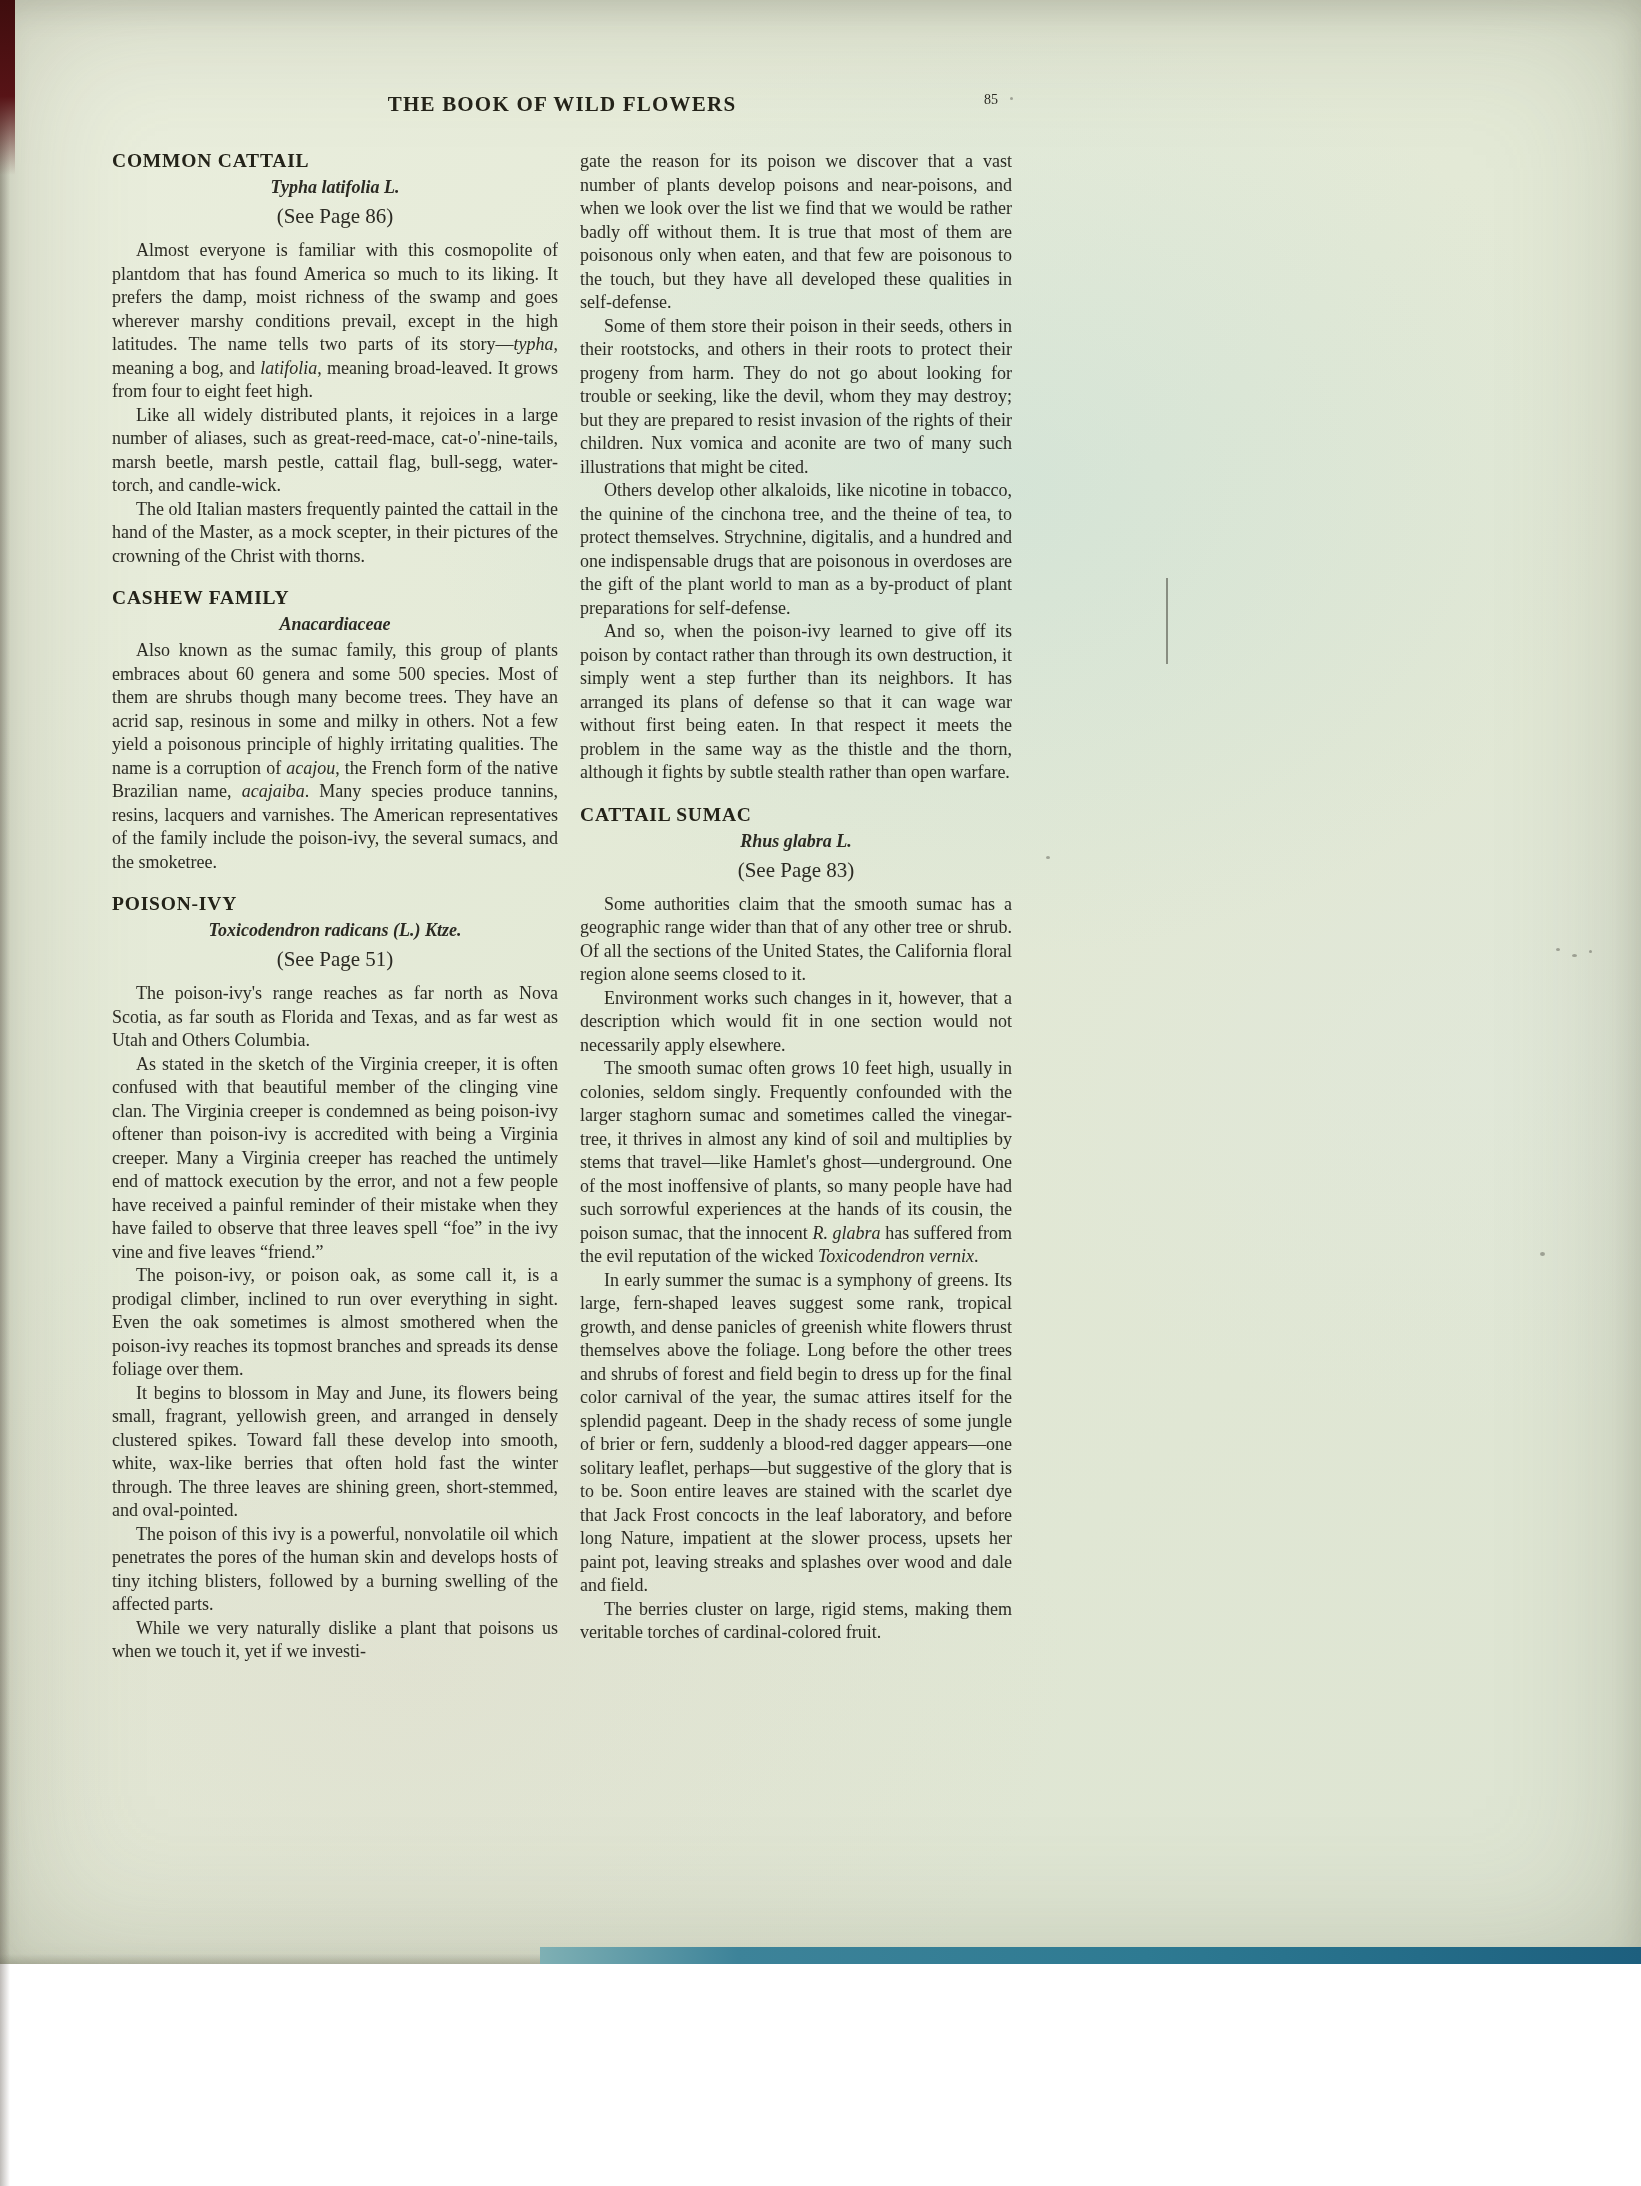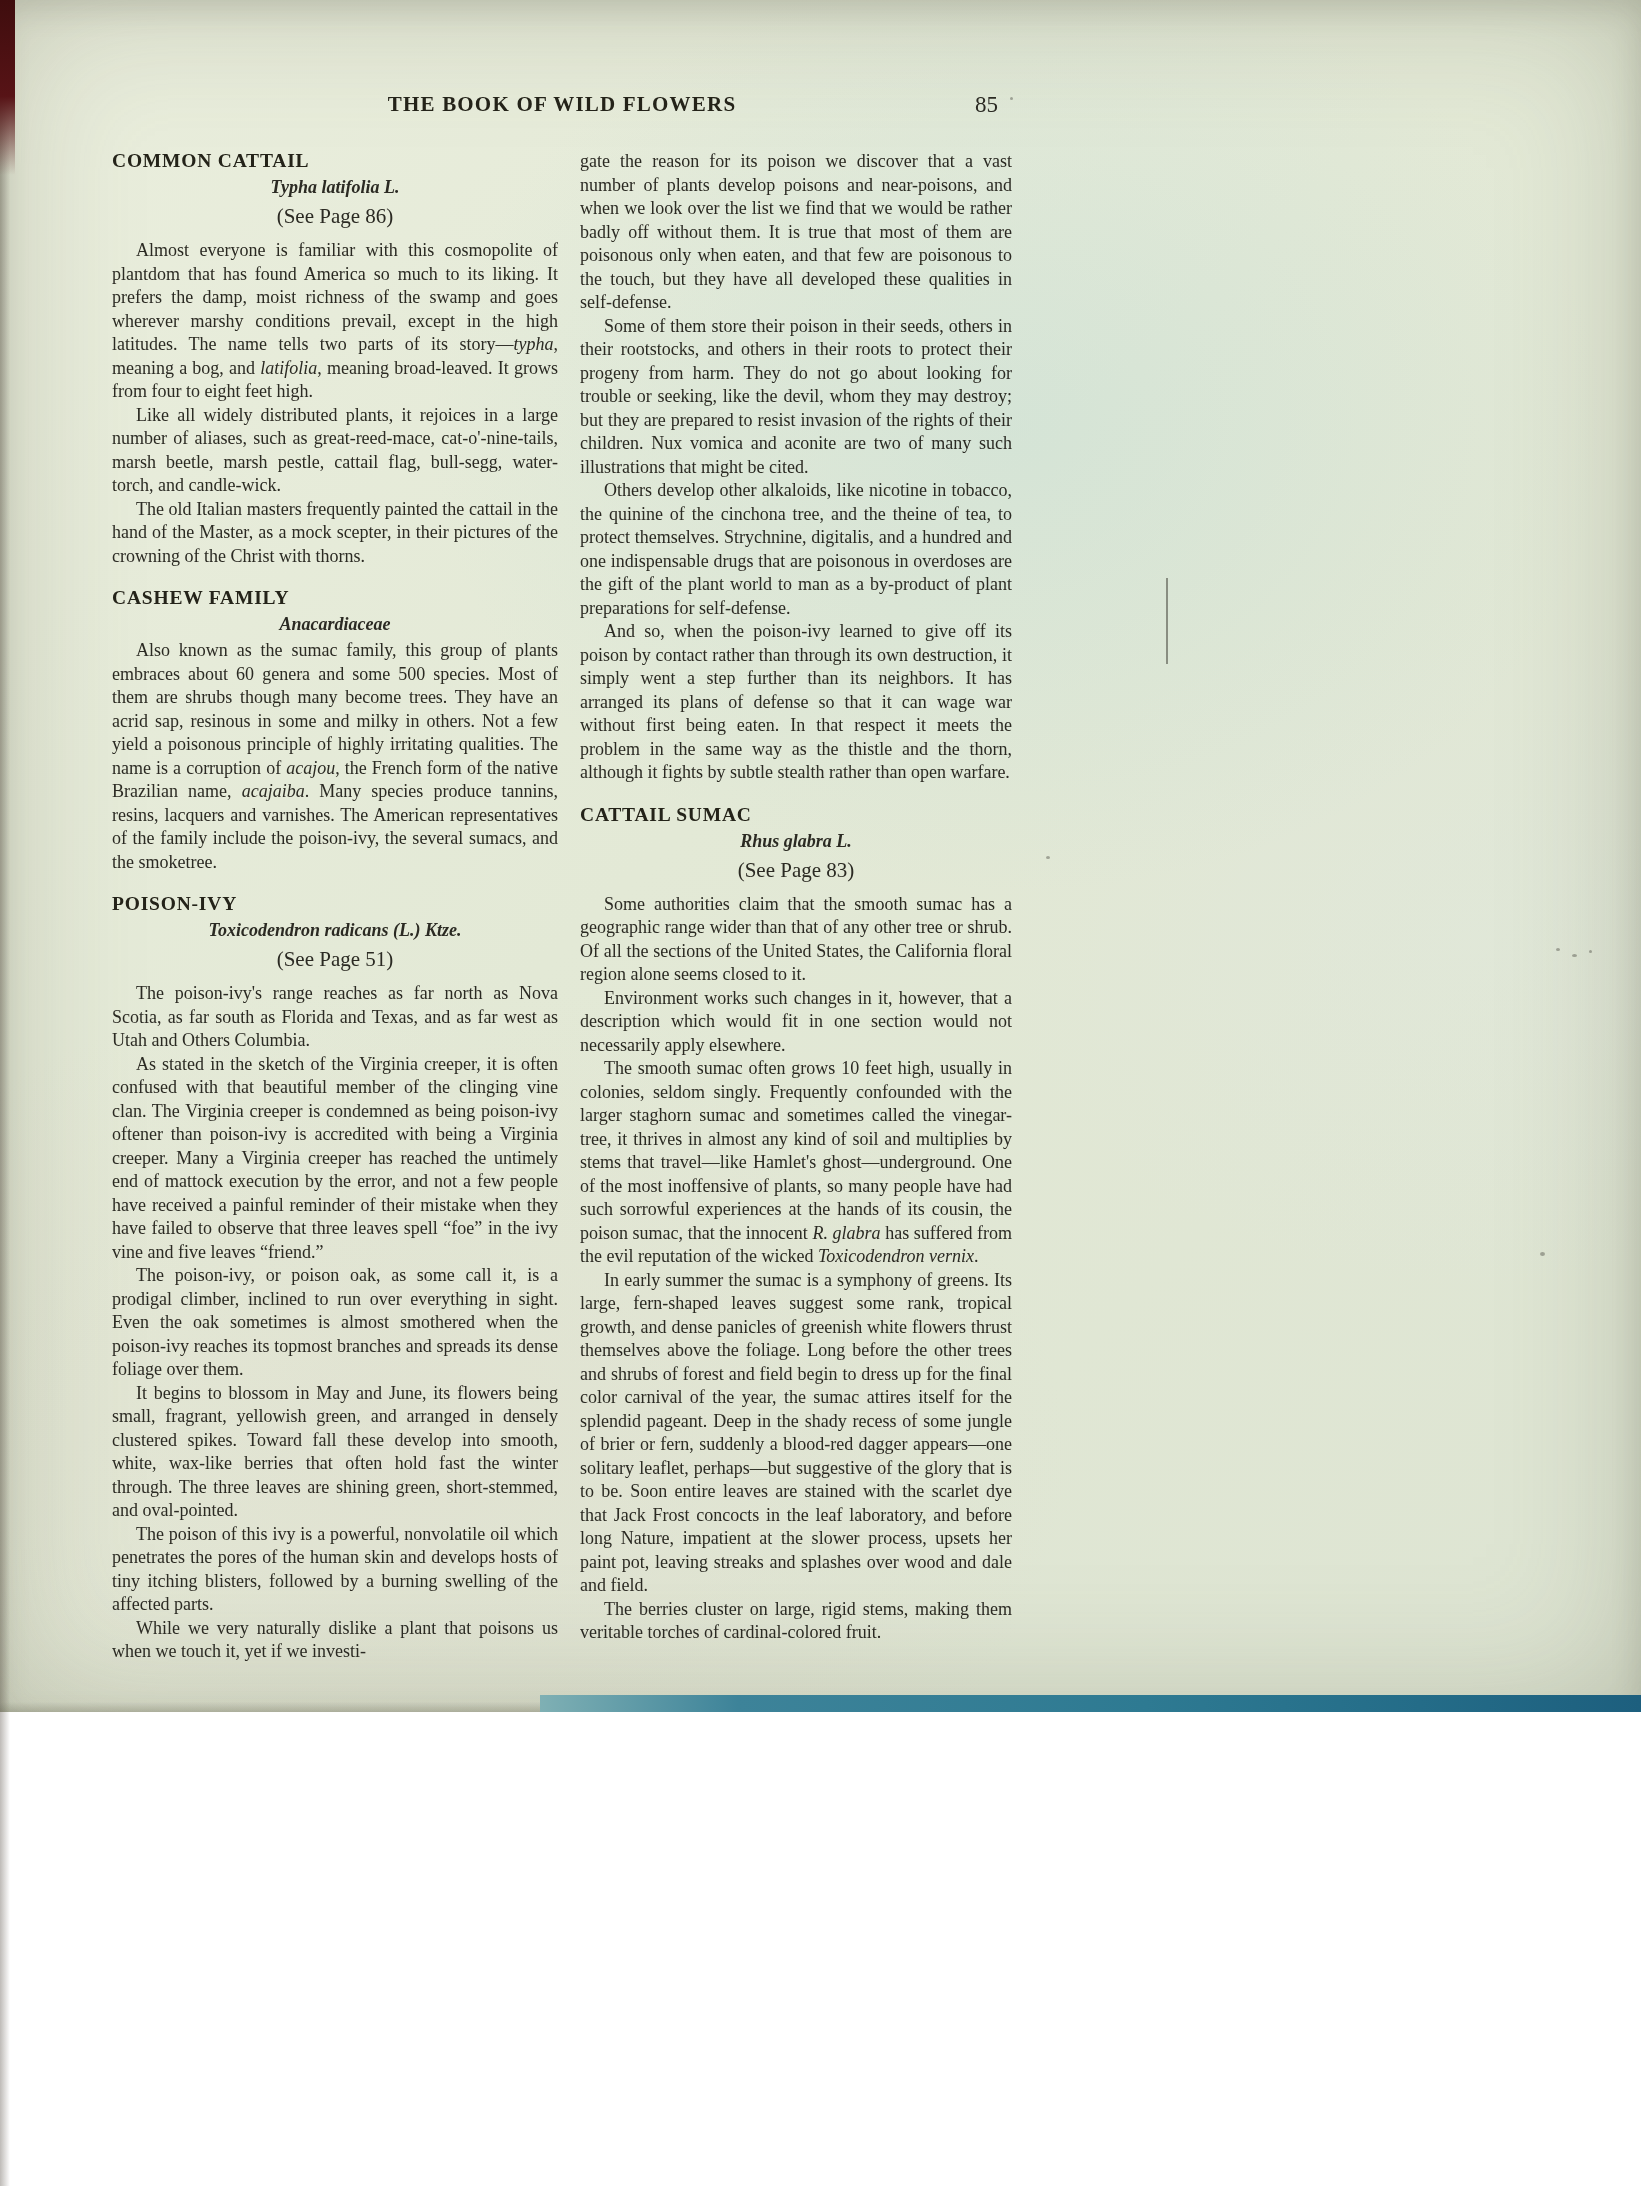--- a/index.html
+++ b/index.html
@@ -6,21 +6,21 @@
   html, body { margin: 0; padding: 0; }
   body {
     width: 1641px;
     height: 2186px;
     font-family: "Liberation Serif", "DejaVu Serif", serif;
     overflow: hidden;
   }
   .page {
     position: relative;
     width: 1641px;
-    height: 1712px;
+    height: 1964px;
     background:
       radial-gradient(ellipse 950px 750px at 62% 25%, rgba(175,214,214,0.28), rgba(0,0,0,0) 62%),
       radial-gradient(ellipse 1100px 800px at 25% 85%, rgba(219,203,194,0.20), rgba(0,0,0,0) 60%),
       radial-gradient(ellipse 700px 500px at 90% 55%, rgba(225,232,220,0.5), rgba(0,0,0,0) 70%),
       linear-gradient(135deg, #eaeedd 0%, #e3e9d6 45%, #dde4d2 100%);
     box-shadow: inset 0 0 140px rgba(95,95,72,0.28), inset 0 8px 30px rgba(70,70,55,0.18);
   }
   
   .spine-mark {
     position: absolute; left: 0; top: 0; width: 15px; height: 175px;
@@ -60,21 +60,21 @@
   .title {
     display: block;
     text-align: center;
     font-weight: bold;
     font-size: 21px;
     letter-spacing: 1.2px;
     color: #242319;
   }
   .page-number {
     position: absolute; right: 14px; top: 0;
-    font-size: 23px;
+    font-size: 14px;
   }
   .columns {
     display: flex;
     gap: 22px;
     margin-top: 24px;
   }
   .col { text-align: justify; }
   .col.left  { width: 446px; }
   .col.right { width: 432px; }
 

